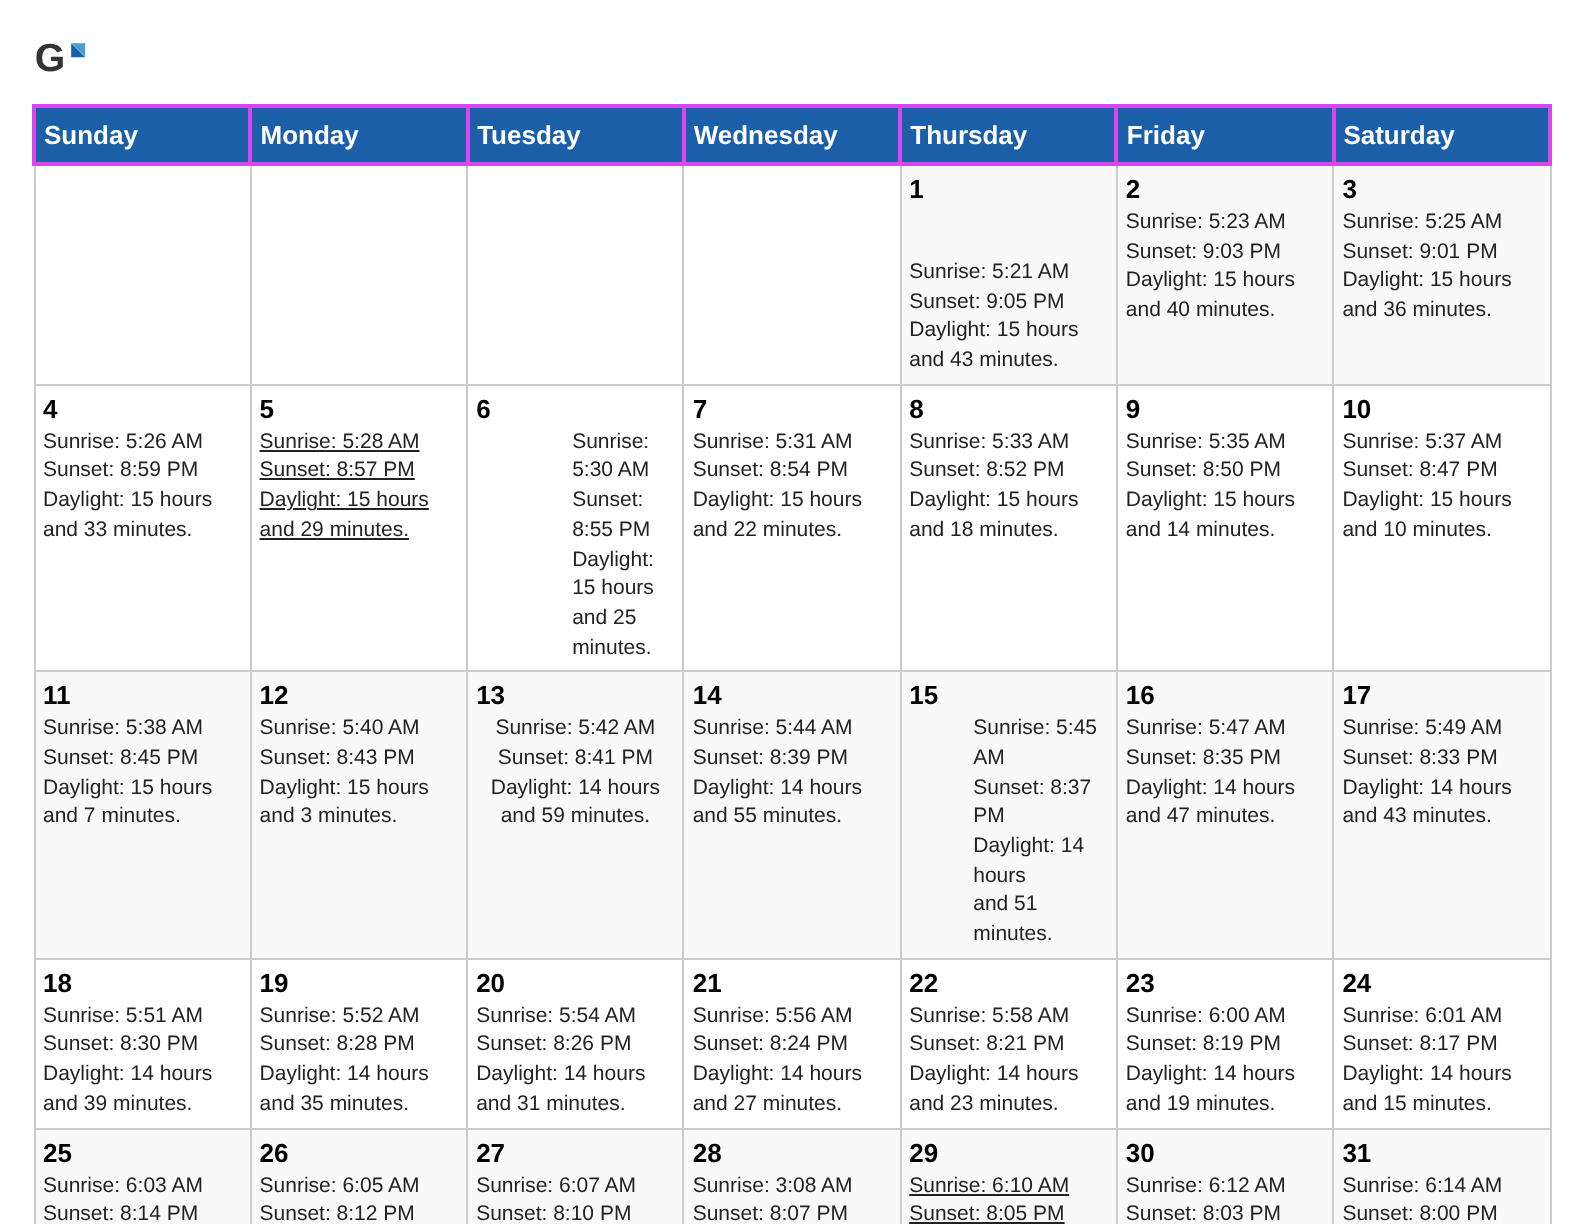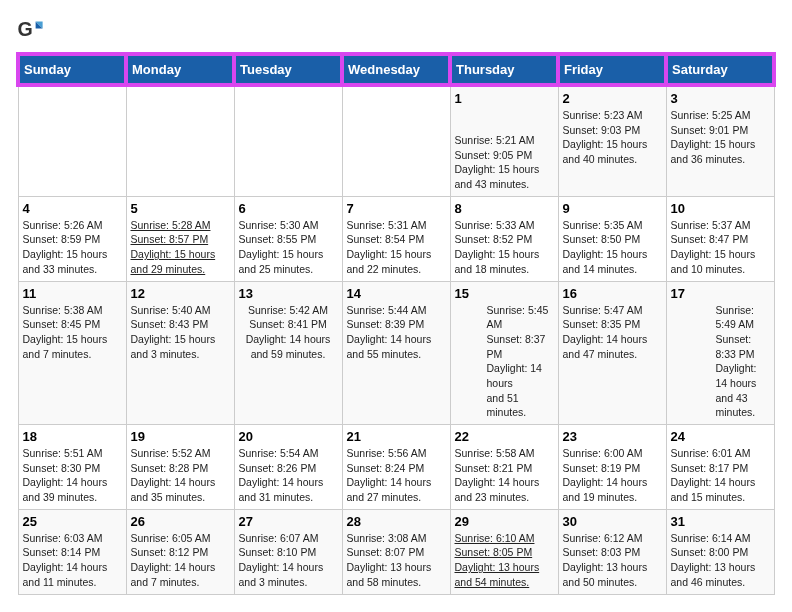--- a/index.html
+++ b/index.html
@@ -44,21 +44,21 @@
     }
     thead tr {
       background-color: #1a5fa8;
       color: #fff;
     }
     thead th {
       padding: 6px 4px;
       text-align: left;
       font-size: 13px;
       font-weight: bold;
-      border: 4px solid #d946ef;
+      border: 2px solid #d946ef;
     }
     tbody td {
       border: 1px solid #ccc;
       vertical-align: top;
       padding: 4px 4px;
       min-height: 80px;
       width: 108px;
     }
     tbody tr:nth-child(odd) td {
       background-color: #f9f9f9;
@@ -153,21 +153,21 @@
         </td>
         <td>
           <span class="day-num">5</span>
           <div class="day-info" style="white-space: pre-line; text-decoration: underline;">Sunrise: 5:28 AM
 Sunset: 8:57 PM
 Daylight: 15 hours
 and 29 minutes.</div>
         </td>
         <td>
           <span class="day-num">6</span>
-          <div class="day-info" style="white-space: pre-line;">Sunrise: 5:30 AM
+          <div class="day-info" style="white-space: pre-line; margin-left: 48px;">Sunrise: 5:30 AM
 Sunset: 8:55 PM
 Daylight: 15 hours
 and 25 minutes.</div>
         </td>
         <td>
           <span class="day-num">7</span>
           <div class="day-info" style="white-space: pre-line;">Sunrise: 5:31 AM
 Sunset: 8:54 PM
 Daylight: 15 hours
 and 22 minutes.</div>
@@ -232,21 +232,21 @@
         </td>
         <td>
           <span class="day-num">16</span>
           <div class="day-info" style="white-space: pre-line;">Sunrise: 5:47 AM
 Sunset: 8:35 PM
 Daylight: 14 hours
 and 47 minutes.</div>
         </td>
         <td>
           <span class="day-num">17</span>
-          <div class="day-info" style="white-space: pre-line; margin-left: 45px;">Sunrise: 5:49 AM
+          <div class="day-info" style="white-space: pre-line;">Sunrise: 5:49 AM
 Sunset: 8:33 PM
 Daylight: 14 hours
 and 43 minutes.</div>
         </td>
       </tr>
       <tr>
         <td>
           <span class="day-num">18</span>
           <div class="day-info" style="white-space: pre-line;">Sunrise: 5:51 AM
 Sunset: 8:30 PM

